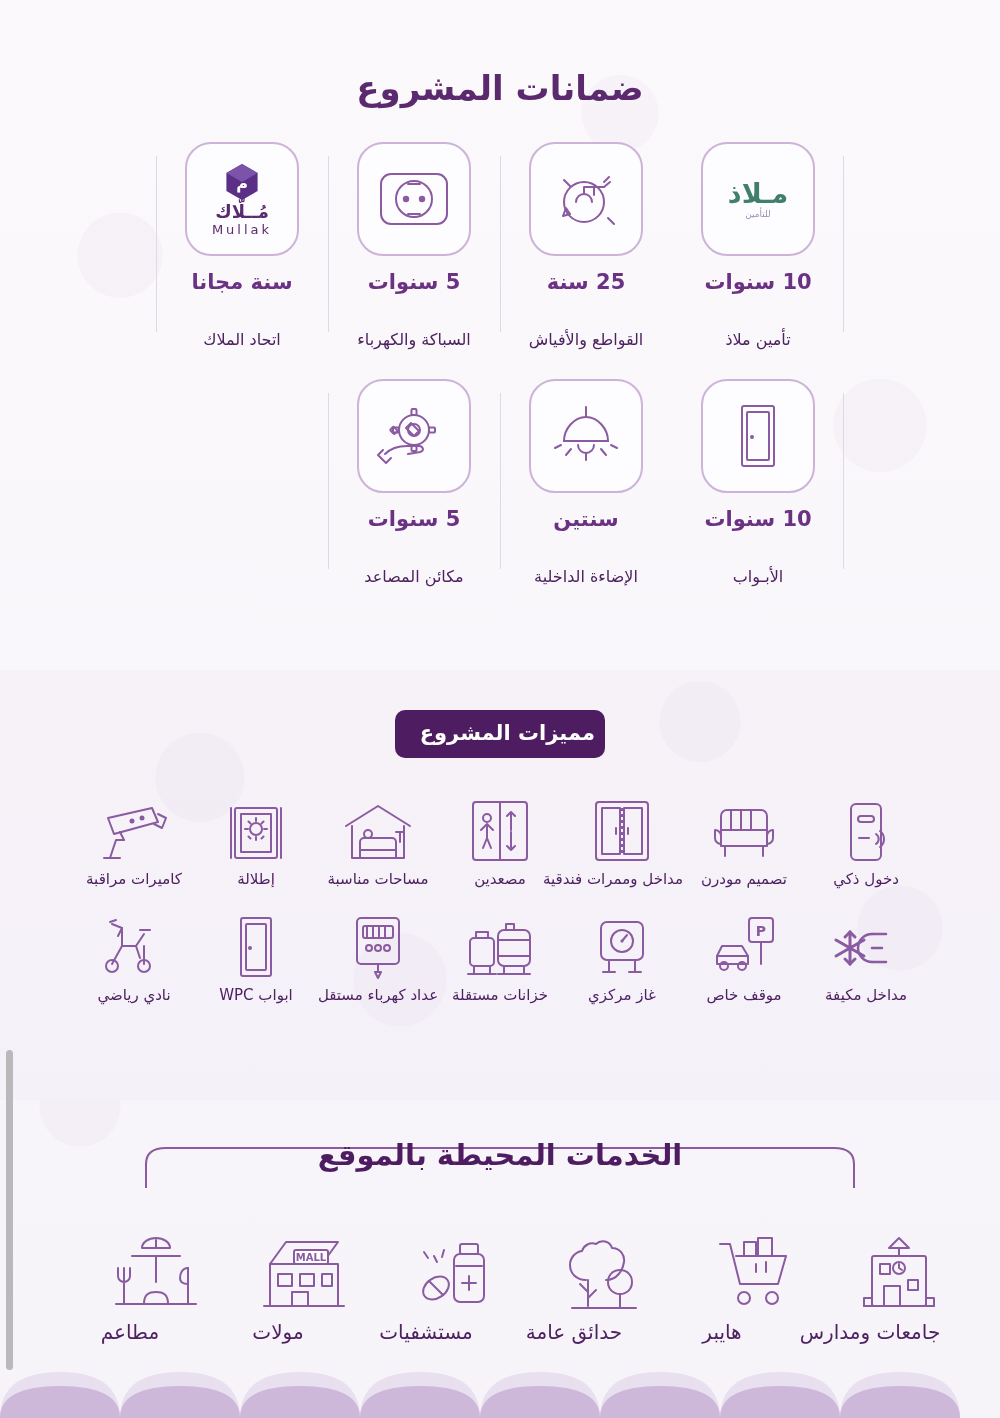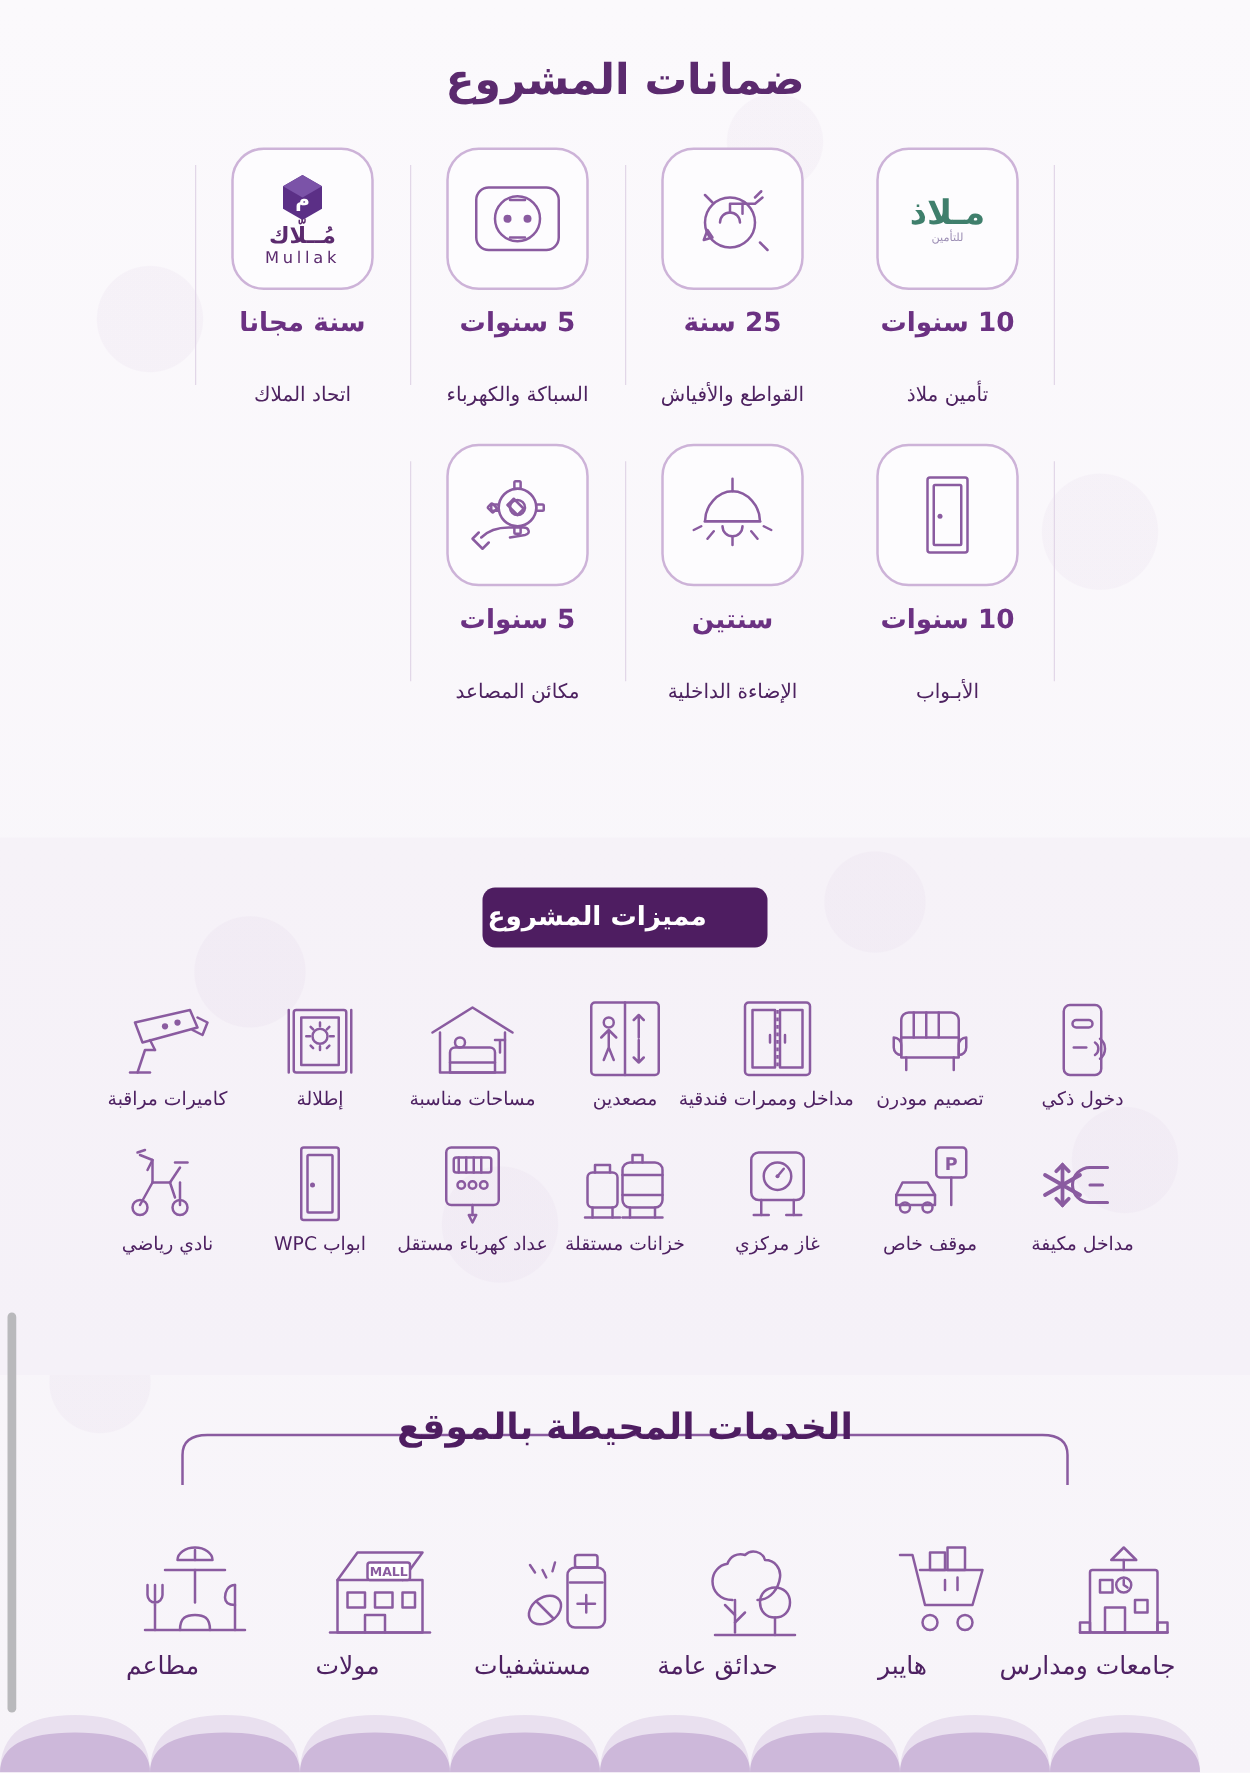--- a/index.html
+++ b/index.html
@@ -22,21 +22,21 @@
       radial-gradient(circle at 12% 18%, rgba(140,90,160,0.045) 0 42px, transparent 43px),
       radial-gradient(circle at 62% 8%, rgba(140,90,160,0.04) 0 38px, transparent 39px),
       radial-gradient(circle at 88% 30%, rgba(140,90,160,0.04) 0 46px, transparent 47px),
       radial-gradient(circle at 30% 52%, rgba(140,90,160,0.035) 0 50px, transparent 51px),
       radial-gradient(circle at 78% 62%, rgba(140,90,160,0.035) 0 44px, transparent 45px),
       radial-gradient(circle at 8% 78%, rgba(140,90,160,0.04) 0 40px, transparent 41px),
       linear-gradient(#fbf9fc, #f7f4f9);
   }
   .section-warranty {
     position: relative;
-    padding-top: 44px;
+    padding-top: 68px;
     height: 670px;
     box-sizing: border-box;
   }
   .section-title {
     text-align: center;
     color: #5b2a6e;
     font-size: 34px;
     font-weight: bold;
     letter-spacing: 0px;
     margin: 0 0 34px 0;
@@ -117,29 +117,29 @@
     background:
       radial-gradient(circle at 20% 25%, rgba(140,90,160,0.04) 0 44px, transparent 45px),
       radial-gradient(circle at 70% 12%, rgba(140,90,160,0.035) 0 40px, transparent 41px),
       radial-gradient(circle at 40% 72%, rgba(140,90,160,0.035) 0 46px, transparent 47px),
       radial-gradient(circle at 90% 60%, rgba(140,90,160,0.035) 0 42px, transparent 43px),
       linear-gradient(#f6f2f8, #f5f1f8);
     padding-top: 40px;
     box-sizing: border-box;
   }
   .pill {
-    width: 228px;
+    width: 210px;
     margin: 0 auto 32px auto;
     background: #4e1d61;
     color: #ffffff;
     border-radius: 10px;
-    text-align: left;
+    text-align: right;
     font-size: 21px;
     font-weight: bold;
-    padding: 11px 10px 13px 4px;
+    padding: 11px 10px 13px 16px;
     box-sizing: border-box;
   }
   .feature-row {
     display: flex;
     justify-content: center;
     align-items: flex-end;
     gap: 0px;
     margin-bottom: 18px;
   }
   .f-item {
@@ -169,21 +169,21 @@
   }
   .nearby-head {
     position: relative;
     width: 720px;
     margin: 0 auto;
     height: 56px;
   }
   .nearby-title {
     position: absolute;
     width: 100%;
-    top: 2px;
+    top: 16px;
     text-align: center;
     color: #4e1d61;
     font-size: 29px;
     font-weight: bold;
   }
   .nearby-bracket {
     position: absolute;
     top: 22px;
     left: 0;
     right: 0;

